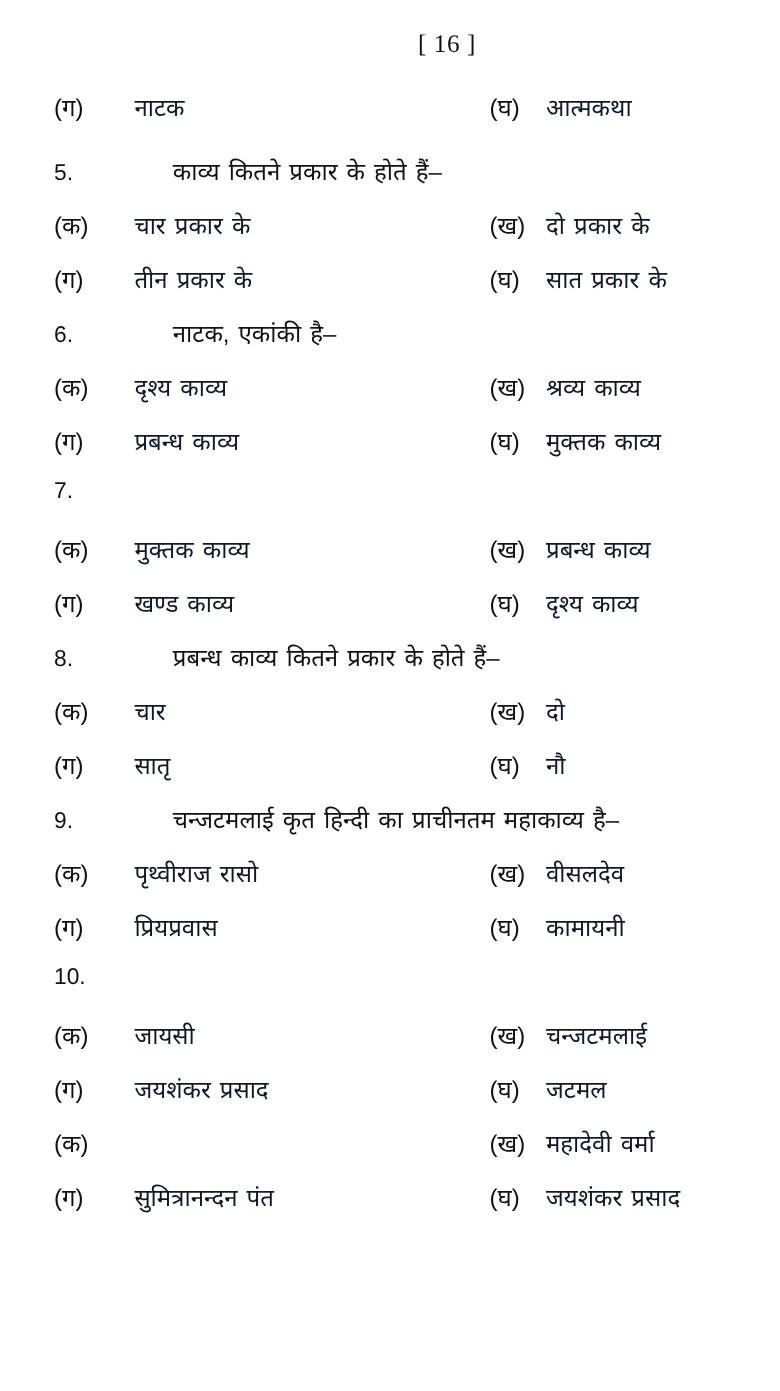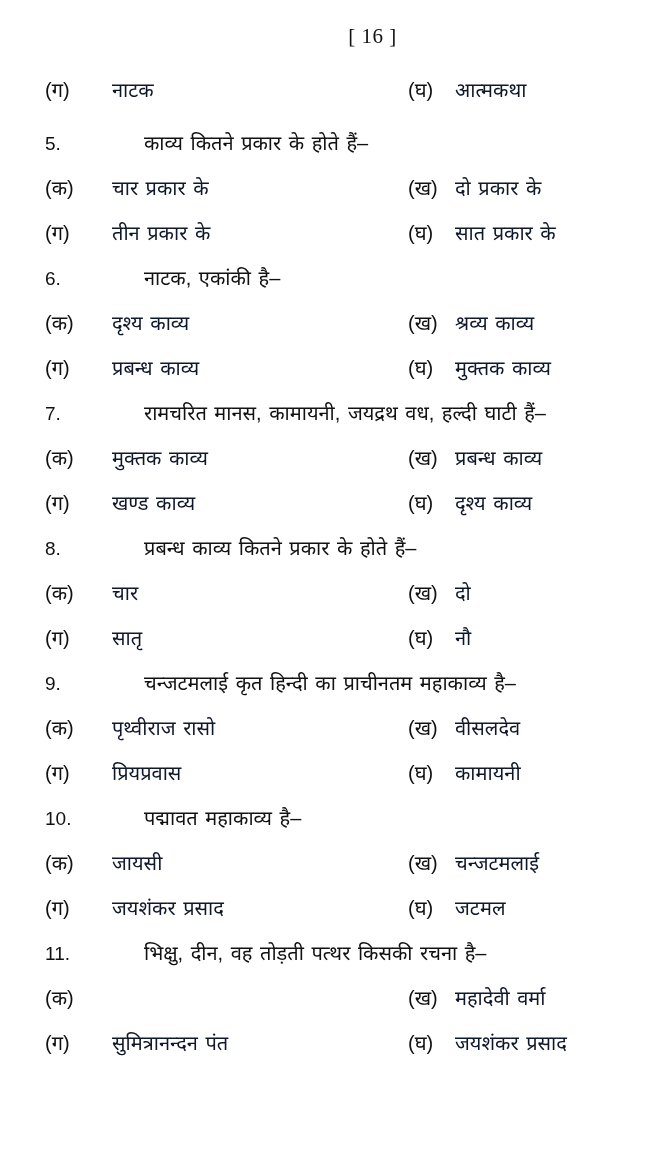--- a/index.html
+++ b/index.html
@@ -184,21 +184,20 @@
             </div>
             <div class="opt-cell right">
               <span class="opt-label">(घ)</span>
               <span class="opt-text">मुक्तक काव्य</span>
             </div>
           </div>
         </div>
         <div class="q-block">
           <div class="q-stem">
             <span class="q-num">7.</span>
-            <span class="q-text">रामचरित मानस, कामायनी, जयद्रथ वध, हल्दी घाटी हैं–</span>
           </div>
           <div class="opt-row">
             <div class="opt-cell left">
               <span class="opt-label">(क)</span>
               <span class="opt-text">मुक्तक काव्य</span>
             </div>
             <div class="opt-cell right">
               <span class="opt-label">(ख)</span>
               <span class="opt-text">प्रबन्ध काव्य</span>
             </div>
@@ -262,21 +261,20 @@
             </div>
             <div class="opt-cell right">
               <span class="opt-label">(घ)</span>
               <span class="opt-text">कामायनी</span>
             </div>
           </div>
         </div>
         <div class="q-block">
           <div class="q-stem">
             <span class="q-num">10.</span>
-            <span class="q-text">पद्मावत महाकाव्य है–</span>
           </div>
           <div class="opt-row">
             <div class="opt-cell left">
               <span class="opt-label">(क)</span>
               <span class="opt-text">जायसी</span>
             </div>
             <div class="opt-cell right">
               <span class="opt-label">(ख)</span>
               <span class="opt-text">चन्जटमलाई</span>
             </div>
@@ -286,24 +284,20 @@
               <span class="opt-label">(ग)</span>
               <span class="opt-text">जयशंकर प्रसाद</span>
             </div>
             <div class="opt-cell right">
               <span class="opt-label">(घ)</span>
               <span class="opt-text">जटमल</span>
             </div>
           </div>
         </div>
         <div class="q-block">
-          <div class="q-stem">
-            <span class="q-num">11.</span>
-            <span class="q-text">भिक्षु, दीन, वह तोड़ती पत्थर किसकी रचना है–</span>
-          </div>
           <div class="opt-row">
             <div class="opt-cell left">
               <span class="opt-label">(क)</span>
             </div>
             <div class="opt-cell right">
               <span class="opt-label">(ख)</span>
               <span class="opt-text">महादेवी वर्मा</span>
             </div>
           </div>
           <div class="opt-row">

